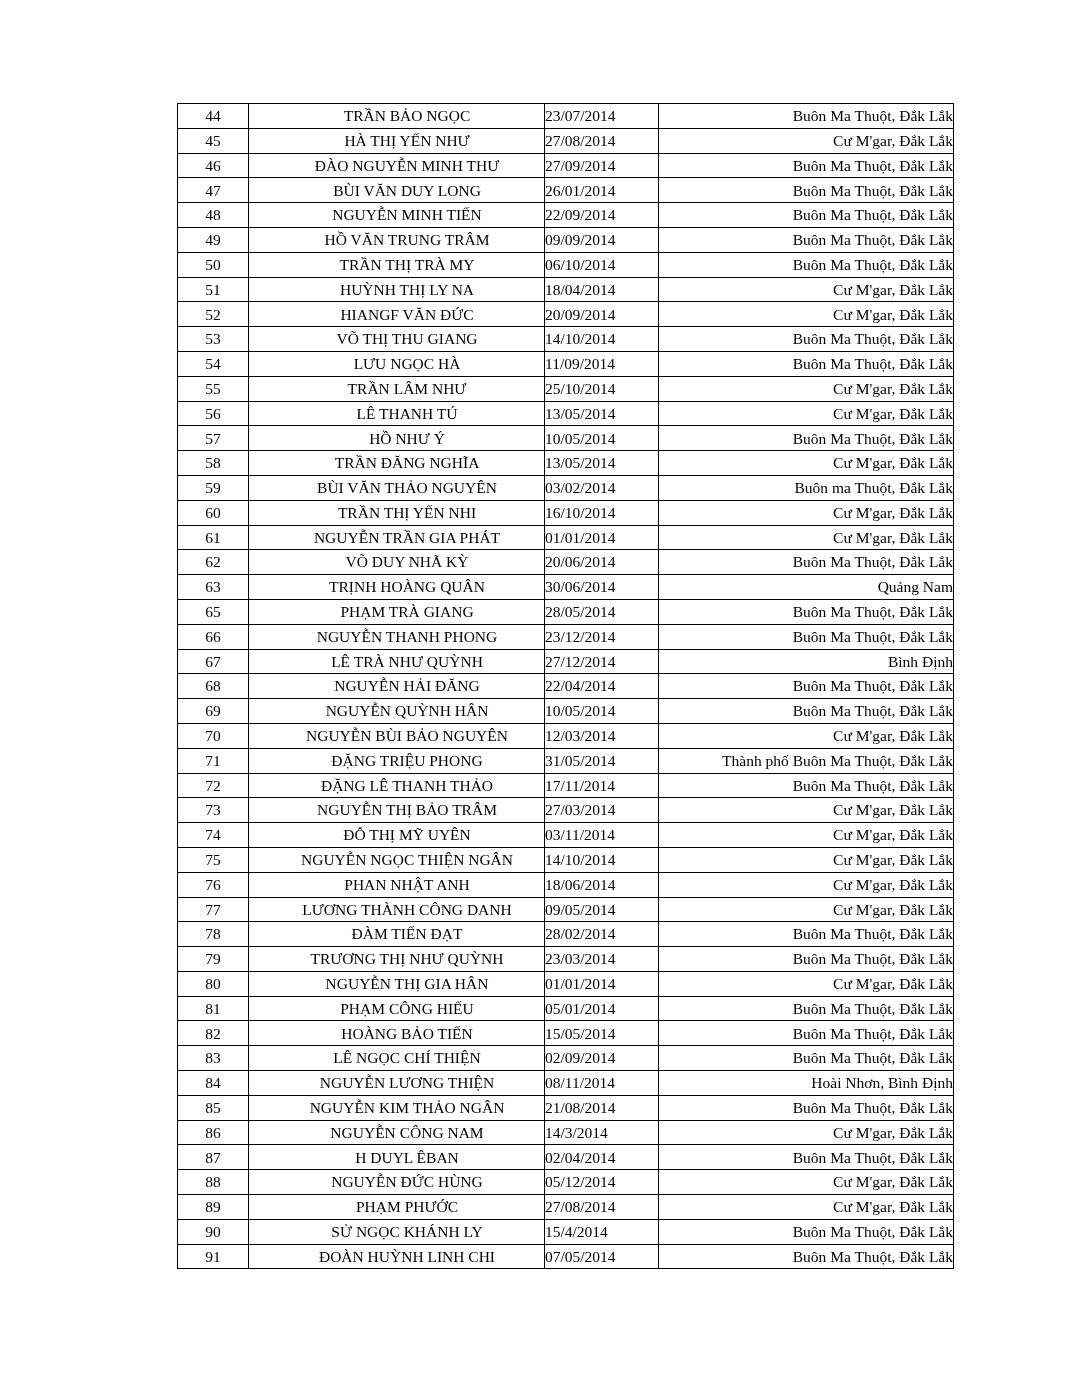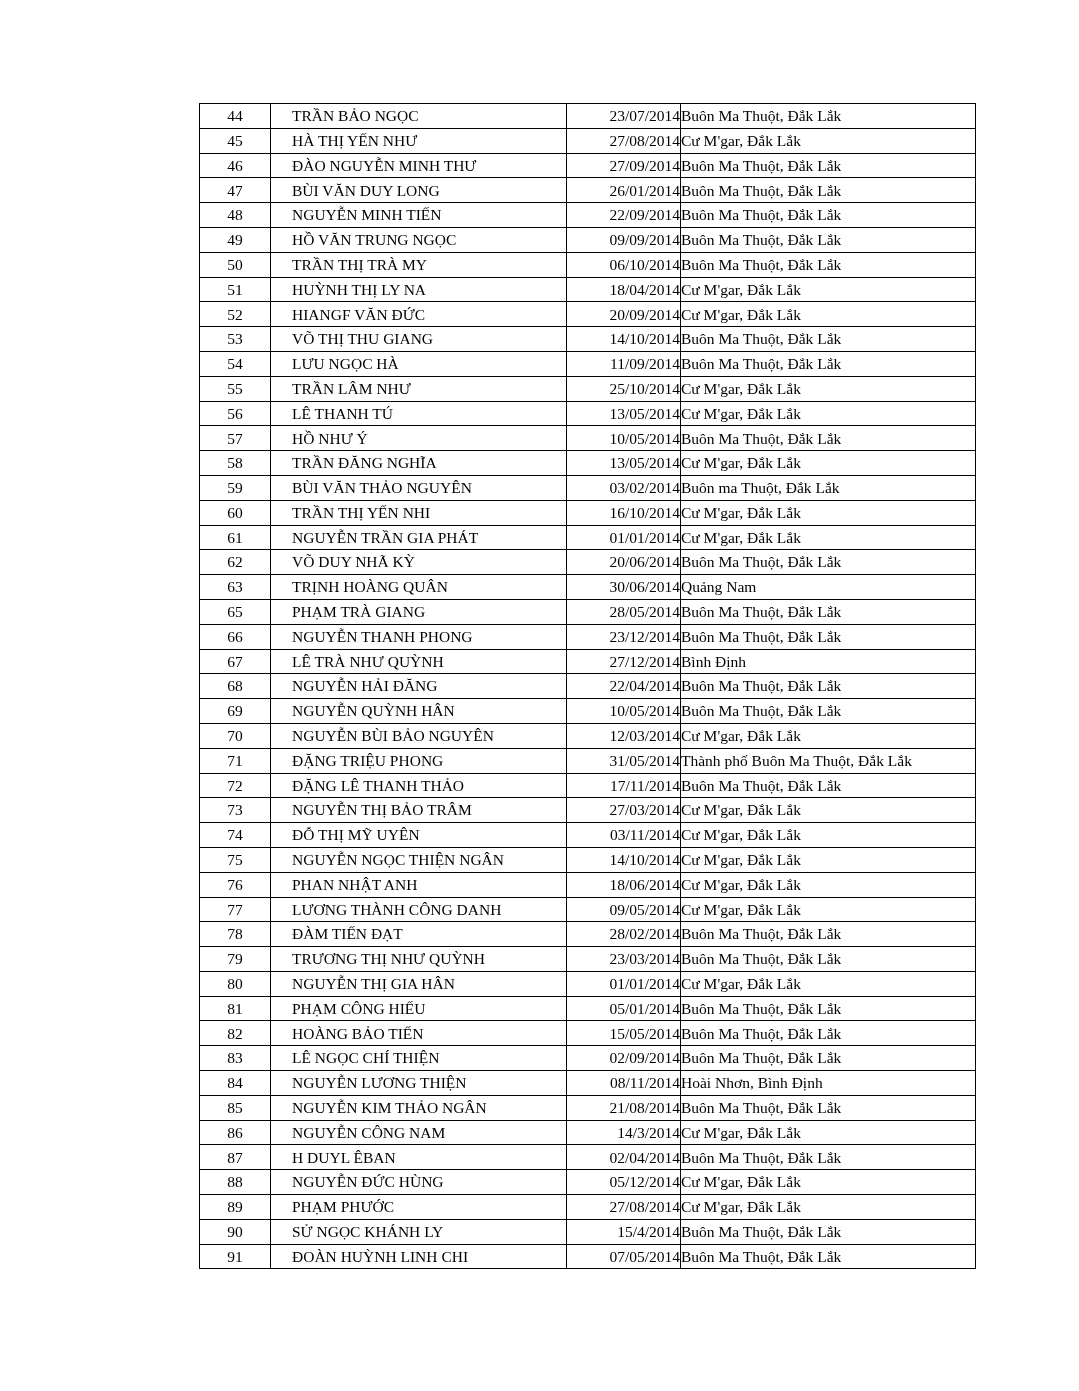--- a/index.html
+++ b/index.html
@@ -9,40 +9,40 @@
   }
   body {
     width: 1079px;
     height: 1391px;
     position: relative;
     font-family: "Liberation Serif", serif;
     color: #000000;
   }
   .doc-table {
     position: absolute;
-    left: 199px;
+    left: 177px;
     top: 103px;
     border-collapse: collapse;
     table-layout: fixed;
     width: 776px;
   }
   .doc-table td {
     border: 1px solid #000000;
     height: 23.8px;
     font-size: 15.5px;
     line-height: 1;
     padding: 0;
     overflow: hidden;
     white-space: nowrap;
     vertical-align: middle;
   }
   td.c-no    { text-align: center; }
-  td.c-name  { text-align: left; padding-left: 21px; }
-  td.c-date  { text-align: right; }
-  td.c-place { text-align: left; }
+  td.c-name  { text-align: center; padding-left: 21px; }
+  td.c-date  { text-align: left; }
+  td.c-place { text-align: right; }
 </style>
 </head>
 <body>
 
 <div>
   <table class="doc-table">
     <colgroup>
       <col style="width:71px">
       <col style="width:296px">
       <col style="width:114px">
@@ -74,21 +74,21 @@
     <td class="c-place">Buôn Ma Thuột, Đắk Lắk</td>
   </tr>
         <tr>
     <td class="c-no">48</td>
     <td class="c-name">NGUYỄN MINH TIẾN</td>
     <td class="c-date">22/09/2014</td>
     <td class="c-place">Buôn Ma Thuột, Đắk Lắk</td>
   </tr>
         <tr>
     <td class="c-no">49</td>
-    <td class="c-name">HỒ VĂN TRUNG NGỌC</td>
+    <td class="c-name">HỒ VĂN TRUNG TRÂM</td>
     <td class="c-date">09/09/2014</td>
     <td class="c-place">Buôn Ma Thuột, Đắk Lắk</td>
   </tr>
         <tr>
     <td class="c-no">50</td>
     <td class="c-name">TRẦN THỊ TRÀ MY</td>
     <td class="c-date">06/10/2014</td>
     <td class="c-place">Buôn Ma Thuột, Đắk Lắk</td>
   </tr>
         <tr>

